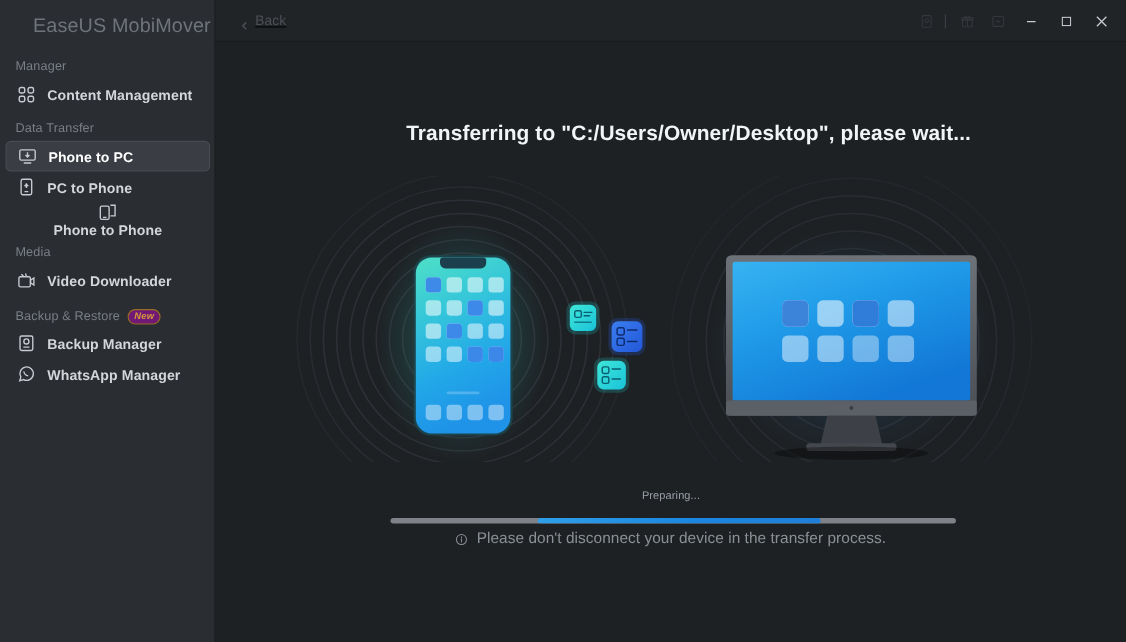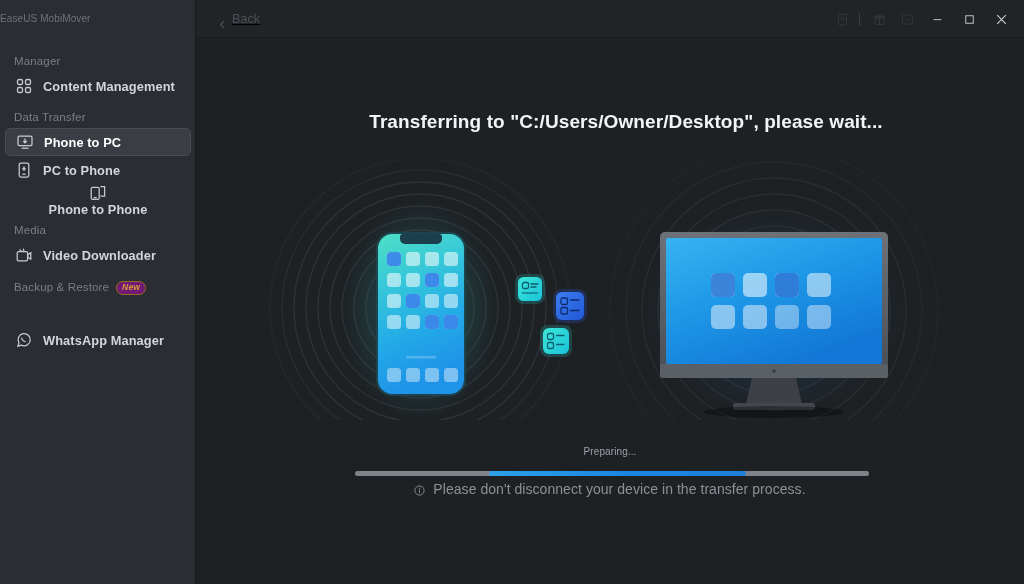--- a/index.html
+++ b/index.html
@@ -26,23 +26,23 @@
     position: relative;
     width: 196px;
     height: 584px;
     background: #2a2d31;
     flex: 0 0 196px;
     border-right: 1px solid #17191b;
   }
 
   #brand {
     position: absolute;
-    left: 0;
+    left: 30px;
     top: 13px;
-    font-size: 10px;
+    font-size: 18px;
     color: #6f737a;
     letter-spacing: .1px;
     white-space: nowrap;
   }
 
   .nav-group-label {
     position: absolute;
     left: 14px;
     font-size: 11.5px;
     color: #7a7e86;
@@ -299,20 +299,30 @@
           <path d="M4.4 3.4l2 1.8M8.2 2.6l.7 2.4"></path>
         </svg>
       </span>
       <span class="nav-label">Video Downloader</span>
     </div>
 
     <div class="nav-group-label" style="top:281px;">
       <span>Backup &amp; Restore</span><span class="badge-new">New</span>
     </div>
 
+    <div class="nav-item" style="top:298px;">
+      <span class="nav-icon">
+        <svg viewBox="0 0 18 18" fill="none" stroke="currentColor" stroke-width="1.25">
+          <rect x="3.2" y="2.4" width="11.6" height="13.2" rx="1.5"></rect>
+          <circle cx="9" cy="7.4" r="2.3"></circle>
+          <path d="M6.2 12.6h5.6"></path>
+        </svg>
+      </span>
+      <span class="nav-label">Backup Manager</span>
+    </div>
 
     <div class="nav-item" style="top:326px;">
       <span class="nav-icon">
         <svg viewBox="0 0 18 18" fill="none" stroke="currentColor" stroke-width="1.25">
           <path d="M2.9 15.2l1.05-3.4A6.1 6.1 0 1 1 6.4 14.1z"></path>
           <path d="M6.6 6.6c.3 1.9 2.1 3.7 4 4.1" stroke-width="1.15"></path>
         </svg>
       </span>
       <span class="nav-label">WhatsApp Manager</span>
     </div>

